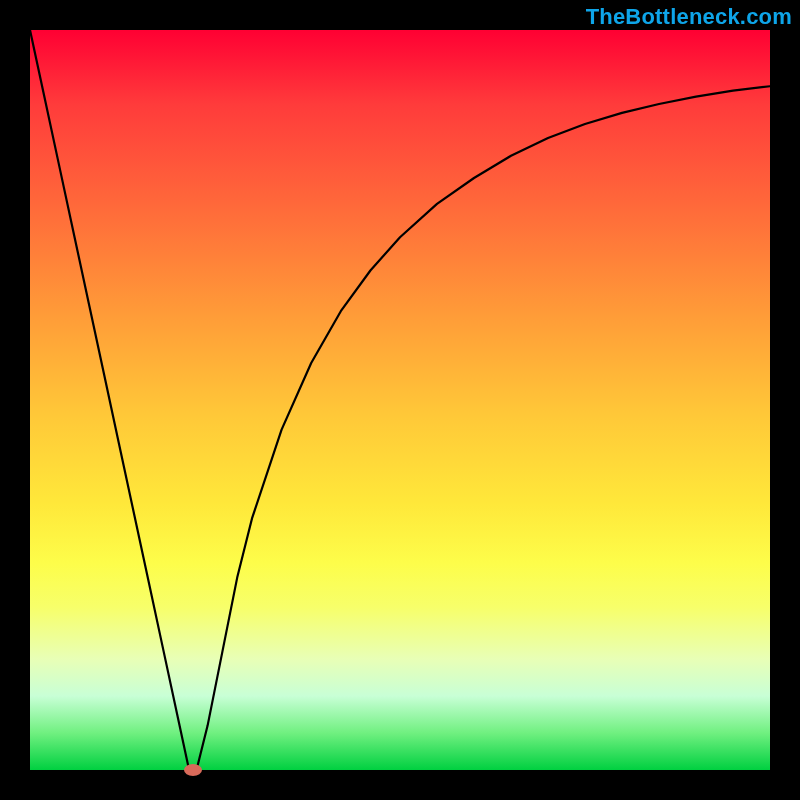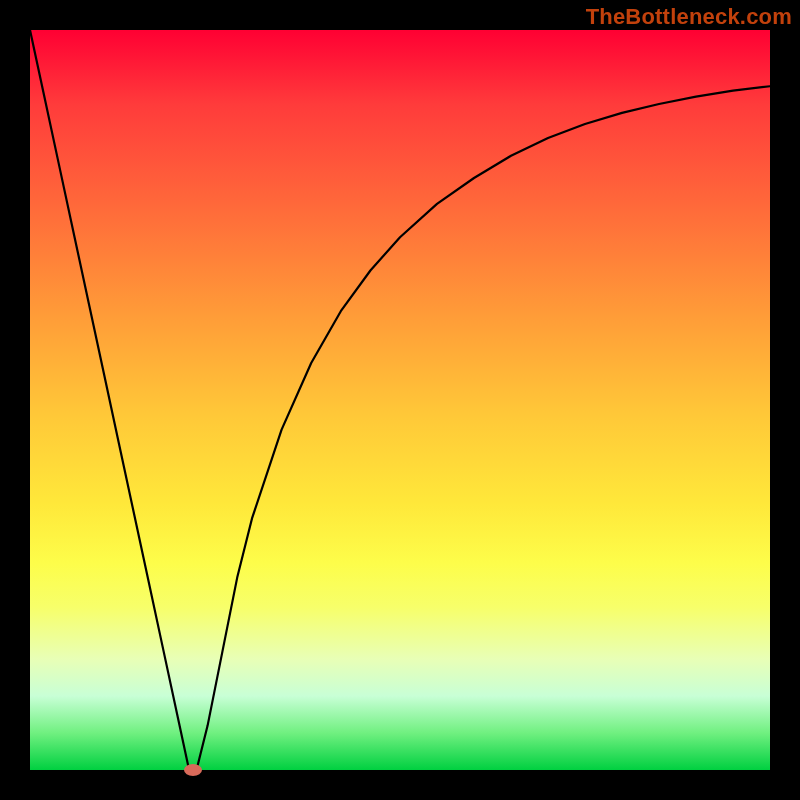--- a/index.html
+++ b/index.html
@@ -48,21 +48,21 @@
     width: 18px;
     height: 12px;
     border-radius: 50%;
     background: #d96a5a;
     transform: translate(-9px, -6px);
   }
   .watermark {
     position: absolute;
     top: 4px;
     right: 8px;
-    color: #c2410c;
+    color: #0ea5e9;
     font-size: 22px;
     font-weight: 600;
     letter-spacing: 0.2px;
     white-space: nowrap;
   }
 </style>
 </head>
 <body>
 
 <div class="frame">

